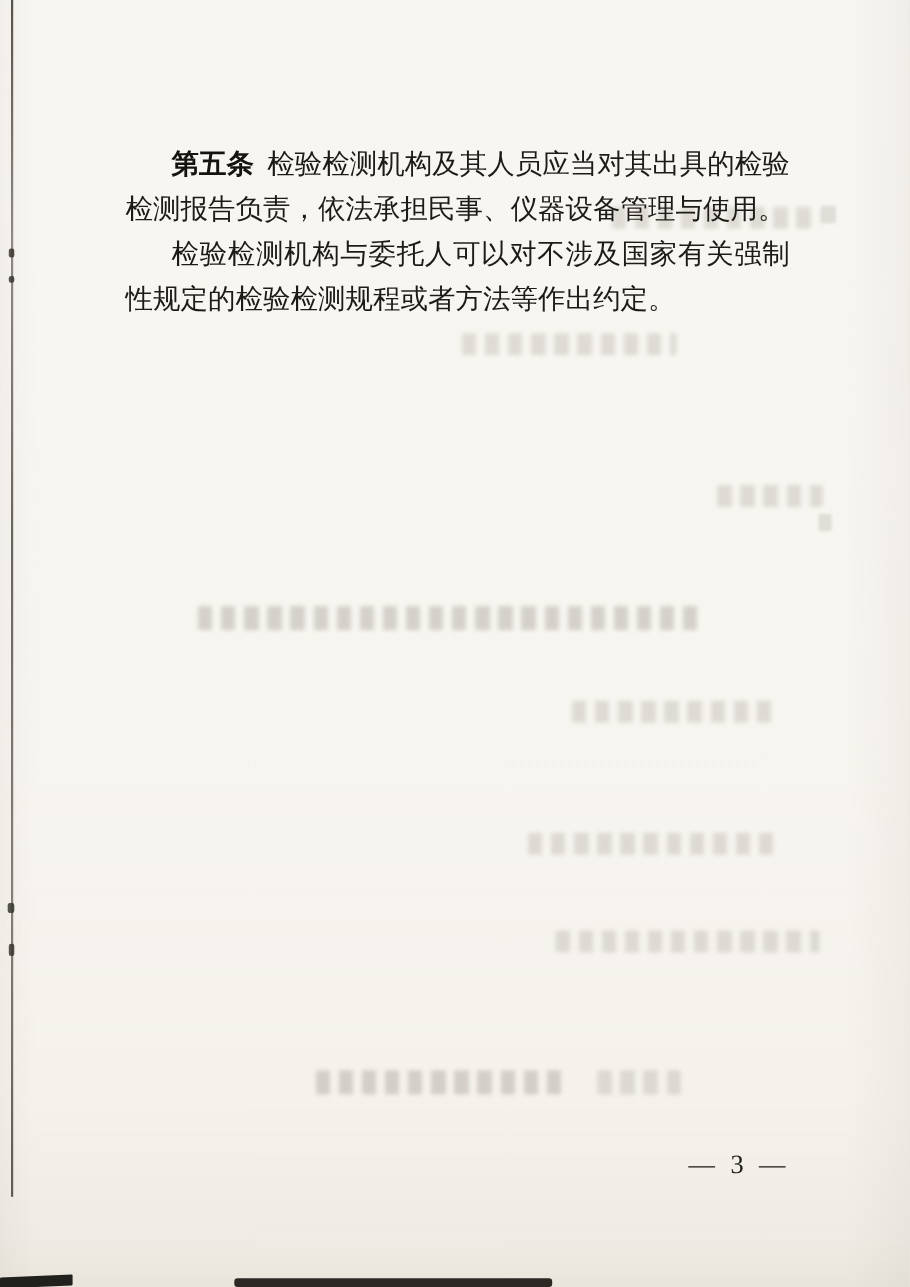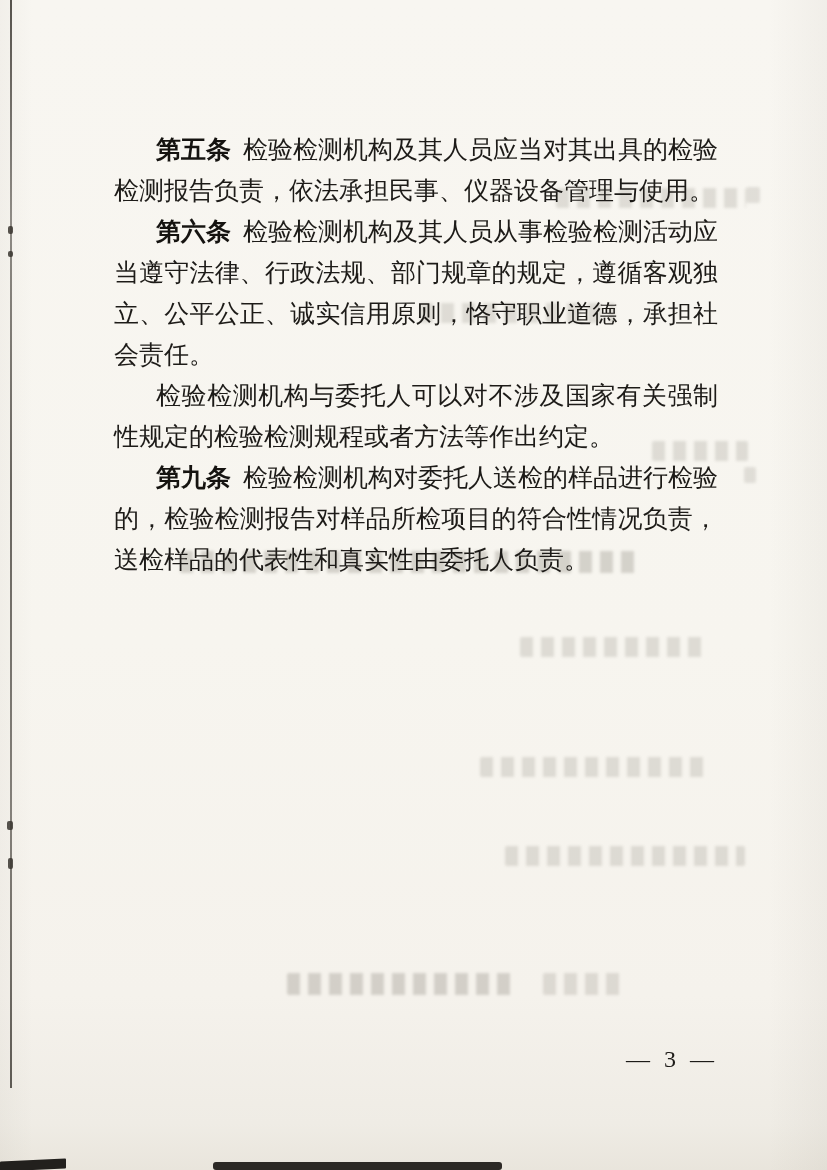--- a/index.html
+++ b/index.html
@@ -135,20 +135,18 @@
   <div class="smudge strong" style="left:287px; top:973px; width:230px; height:22px;"></div>
   <div class="smudge" style="left:543px; top:973px; width:80px; height:22px;"></div>
   <div class="mark" style="left:746px; top:187px; width:14px; height:16px;"></div>
   <div class="mark" style="left:744px; top:467px; width:12px; height:16px;"></div>
 
   <div class="bottom-bar-1"></div>
   <div class="bottom-bar-2"></div>
 
   <div class="text-block">
     <p><span class="term">第五条</span><span>检验检测机构及其人员应当对其出具的检验检测报告负责，依法承担民事、仪器设备管理与使用。</span></p>
-    <p><span class="term">第六条</span><span>检验检测机构及其人员从事检验检测活动应当遵守法律、行政法规、部门规章的规定，遵循客观独立、公平公正、诚实信用原则，恪守职业道德，承担社会责任。</span></p>
     <p><span class="term"></span><span>检验检测机构与委托人可以对不涉及国家有关强制性规定的检验检测规程或者方法等作出约定。</span></p>
-    <p><span class="term">第九条</span><span>检验检测机构对委托人送检的样品进行检验的，检验检测报告对样品所检项目的符合性情况负责，送检样品的代表性和真实性由委托人负责。</span></p>
   </div>
 
   <div class="page-number">— 3 —</div>
 
 </div>
 
 </body></html>

